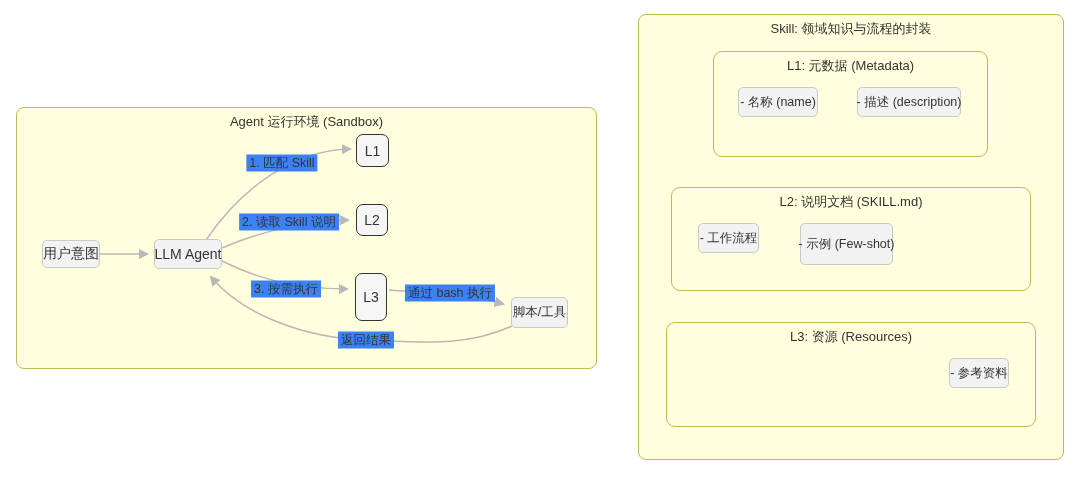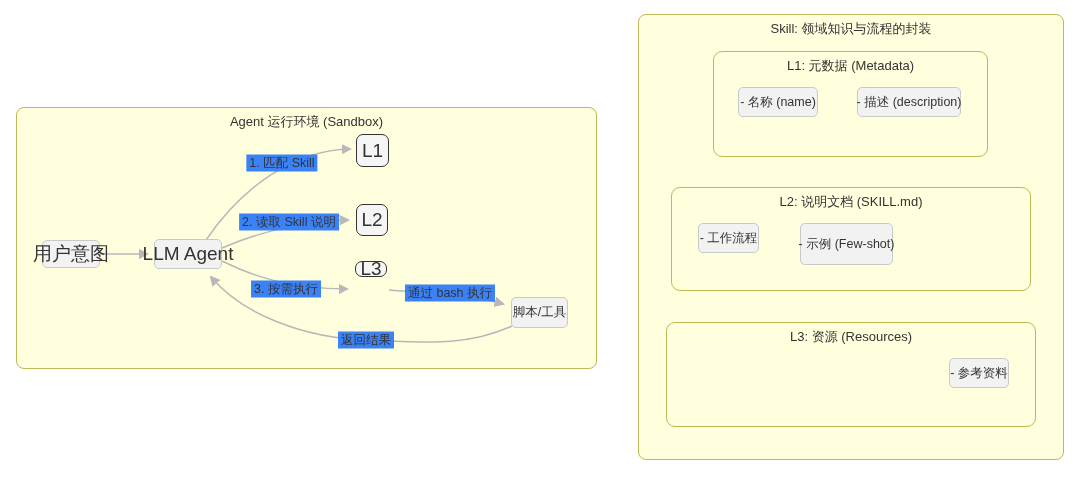--- a/index.html
+++ b/index.html
@@ -33,21 +33,21 @@
     border:1px solid #bbbb55;
     border-radius:9px;
     z-index:1;
   }
   .node{
     position:absolute;
     background:#f2f2f2;
     border:1px solid #c9c9c9;
     border-radius:5px;
     display:flex;align-items:center;justify-content:center;
-    font-size:19px;
+    font-size:14px;
     color:#333333;
     white-space:nowrap;
     z-index:3;
     box-sizing:border-box;
   }
   .node.level{
     border:1.5px solid #343434;
     border-radius:7px;
     background:#f5f5f5;
   }
@@ -115,21 +115,21 @@
   </svg>
 
   <div class="node" style="left:42px;top:240px;width:58px;height:28px;">用户意图</div>
 
   <div class="node" style="left:154px;top:239px;width:68px;height:30px;">LLM Agent</div>
 
   <div class="node level" style="left:356px;top:134px;width:33px;height:33px;">L1</div>
 
   <div class="node level" style="left:356px;top:204px;width:32px;height:32px;">L2</div>
 
-  <div class="node level" style="left:355px;top:261px;width:32px;height:16px;">L3</div>
+  <div class="node level" style="left:355px;top:273px;width:32px;height:48px;">L3</div>
 
   <div class="node" style="left:511px;top:297px;width:57px;height:31px;font-size:12.5px;">脚本/工具</div>
 
   <div class="edge-label" style="left:282px;top:163px;">1. 匹配 Skill</div>
   <div class="edge-label" style="left:289px;top:222px;">2. 读取 Skill 说明</div>
   <div class="edge-label" style="left:286px;top:289px;">3. 按需执行</div>
   <div class="edge-label" style="left:450px;top:293px;">通过 bash 执行</div>
   <div class="edge-label" style="left:366px;top:340px;">返回结果</div>
 
   <div class="node item" style="left:738px;top:87px;width:80px;height:30px;">- 名称 (name)</div>

